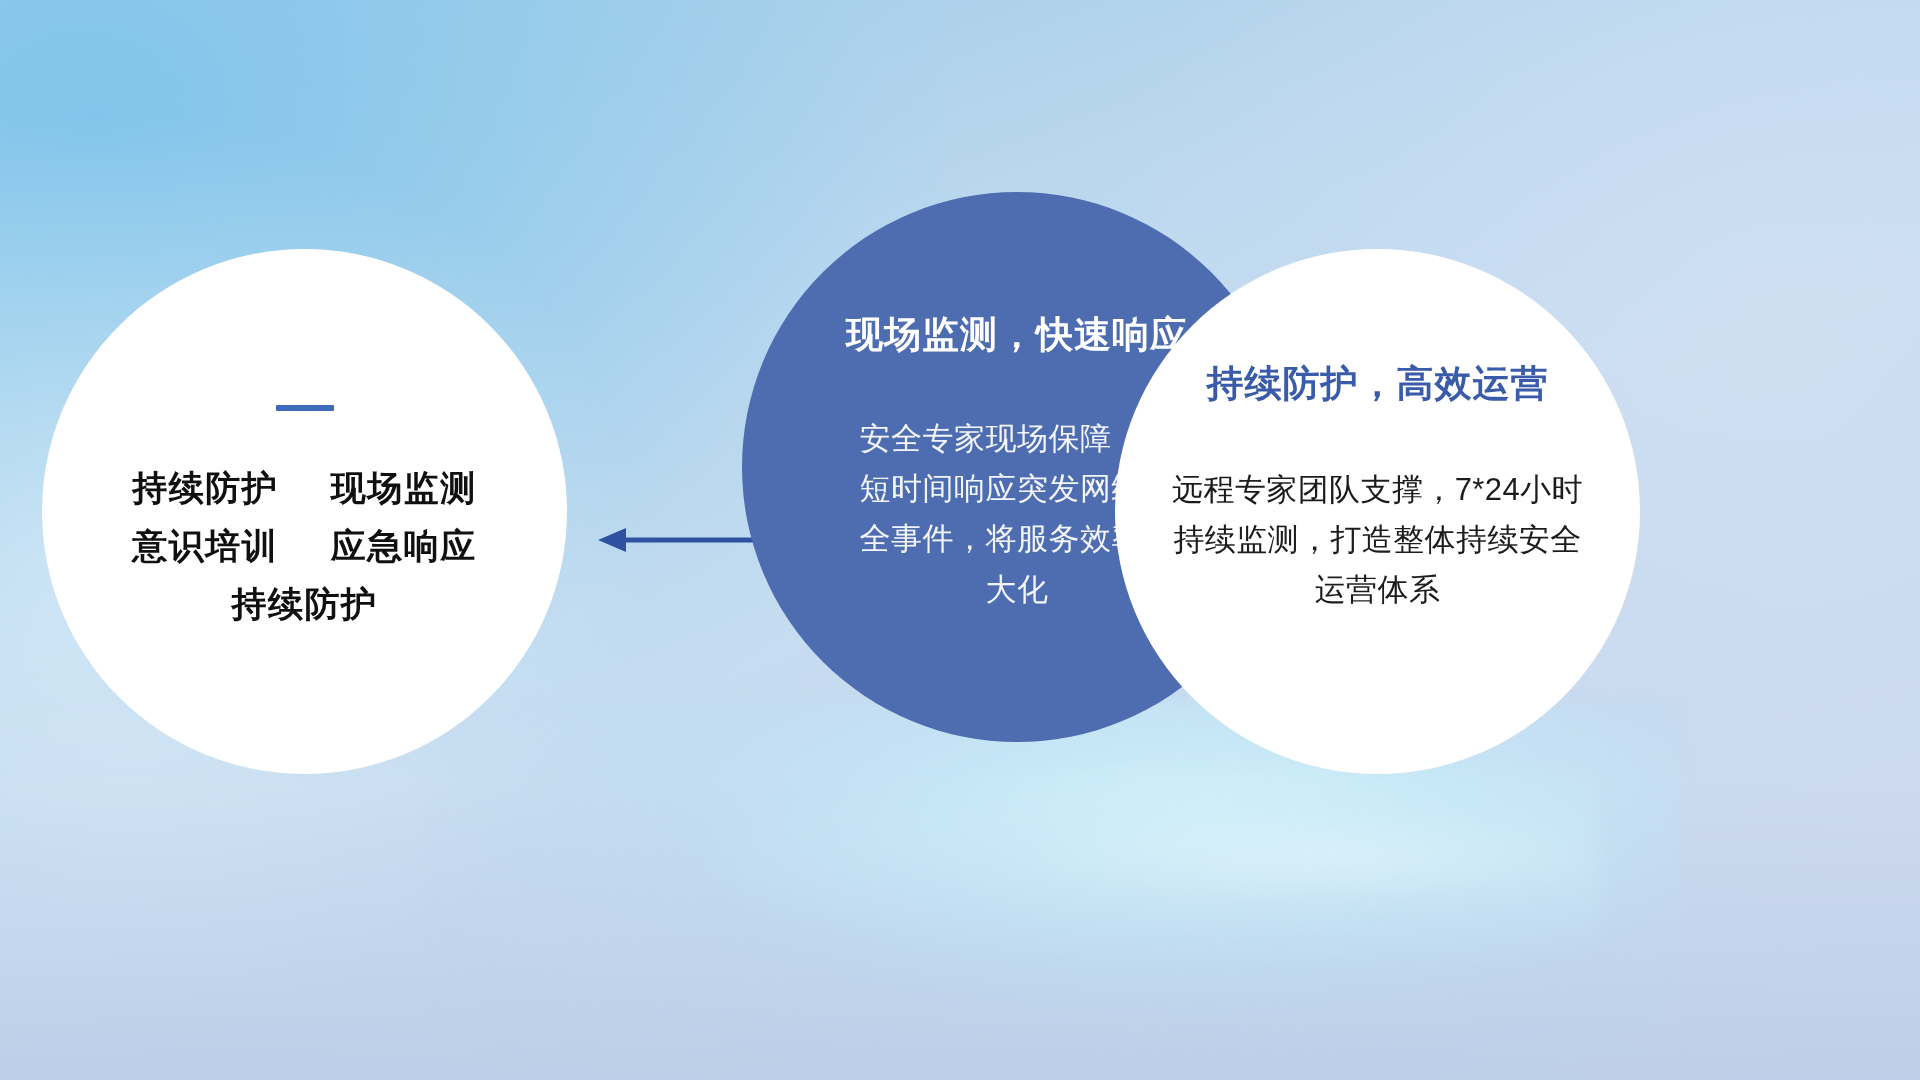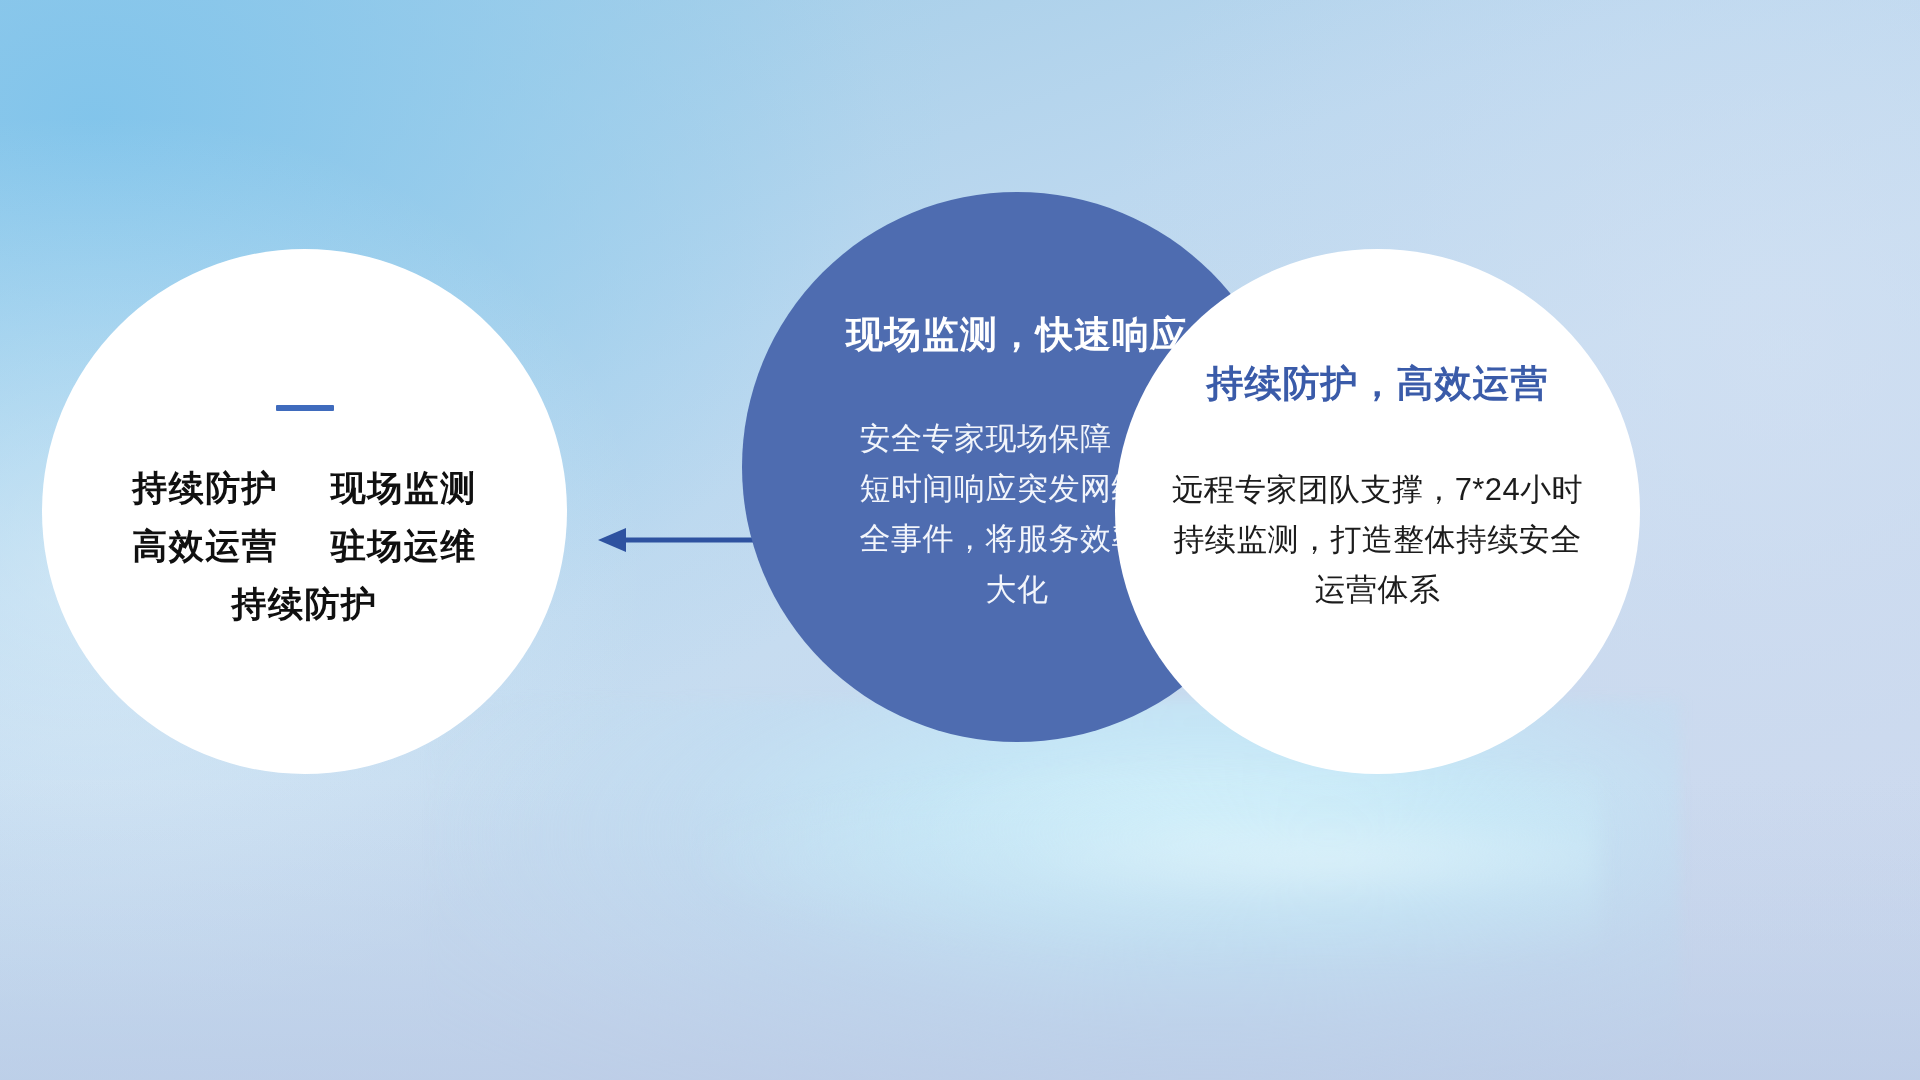--- a/index.html
+++ b/index.html
@@ -237,23 +237,23 @@
 
   <div class="circle" id="circle-left">
     <div class="dash"></div>
     <div class="left-lines">
       <div class="row">
         <span>持续防护</span>
         <span class="gap"></span>
         <span>现场监测</span>
       </div>
       <div class="row">
-        <span>高效运营</span>
+        <span>意识培训</span>
         <span class="gap"></span>
-        <span>驻场运维</span>
+        <span>应急响应</span>
       </div>
       <div class="row">
         <span>持续防护</span>
       </div>
     </div>
   </div>
 
   <div class="circle" id="circle-mid">
     <div class="mid-title">现场监测，快速响应</div>
     <div class="mid-body">安全专家现场保障，最短时间响应突发网络安全事件，将服务效率最大化</div>

